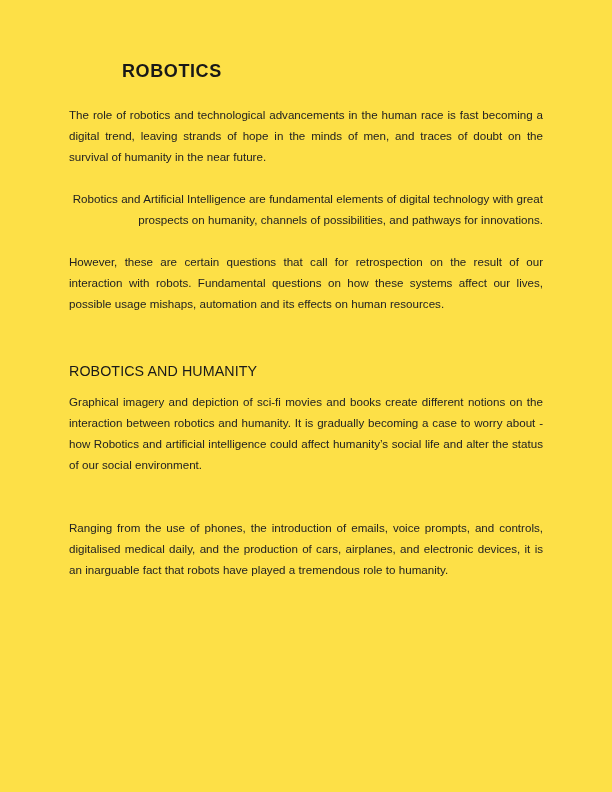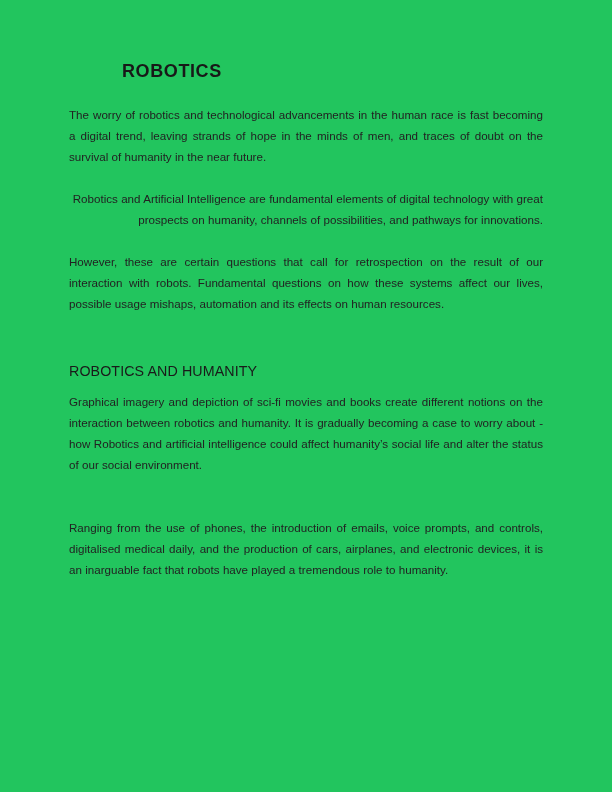--- a/index.html
+++ b/index.html
@@ -8,21 +8,21 @@
     background: #ffffff;
   }
   body {
     font-family: "Liberation Sans", sans-serif;
     -webkit-font-smoothing: antialiased;
   }
   .page {
     position: relative;
     width: 612px;
     height: 792px;
-    background: #22c55e;
+    background: #fde047;
     overflow: hidden;
     box-sizing: border-box;
   }
   .doc-body {
     position: absolute;
     left: 69px;
     top: 60px;
     width: 474px;
   }
   .doc-title {
@@ -71,21 +71,21 @@
 </head>
 <body>
 
 <div class="page">
   <div class="doc-body">
 
     <h1 class="doc-title">ROBOTICS</h1>
 
     <div class="gap-title"></div>
 
-    <p class="para">The worry of robotics and technological advancements in the human race is fast becoming a digital trend, leaving strands of hope in the minds of men, and traces of doubt on the survival of humanity in the near future.</p>
+    <p class="para">The role of robotics and technological advancements in the human race is fast becoming a digital trend, leaving strands of hope in the minds of men, and traces of doubt on the survival of humanity in the near future.</p>
 
     <div class="gap-para"></div>
 
     <p class="para left">Robotics and Artificial Intelligence are fundamental elements of digital technology with great prospects on humanity, channels of possibilities, and pathways for innovations.</p>
 
     <div class="gap-para"></div>
 
     <p class="para">However, these are certain questions that call for retrospection on the result of our interaction with robots. Fundamental questions on how these systems affect our lives, possible usage mishaps, automation and its effects on human resources.</p>
 
     <div class="gap-para"></div>

